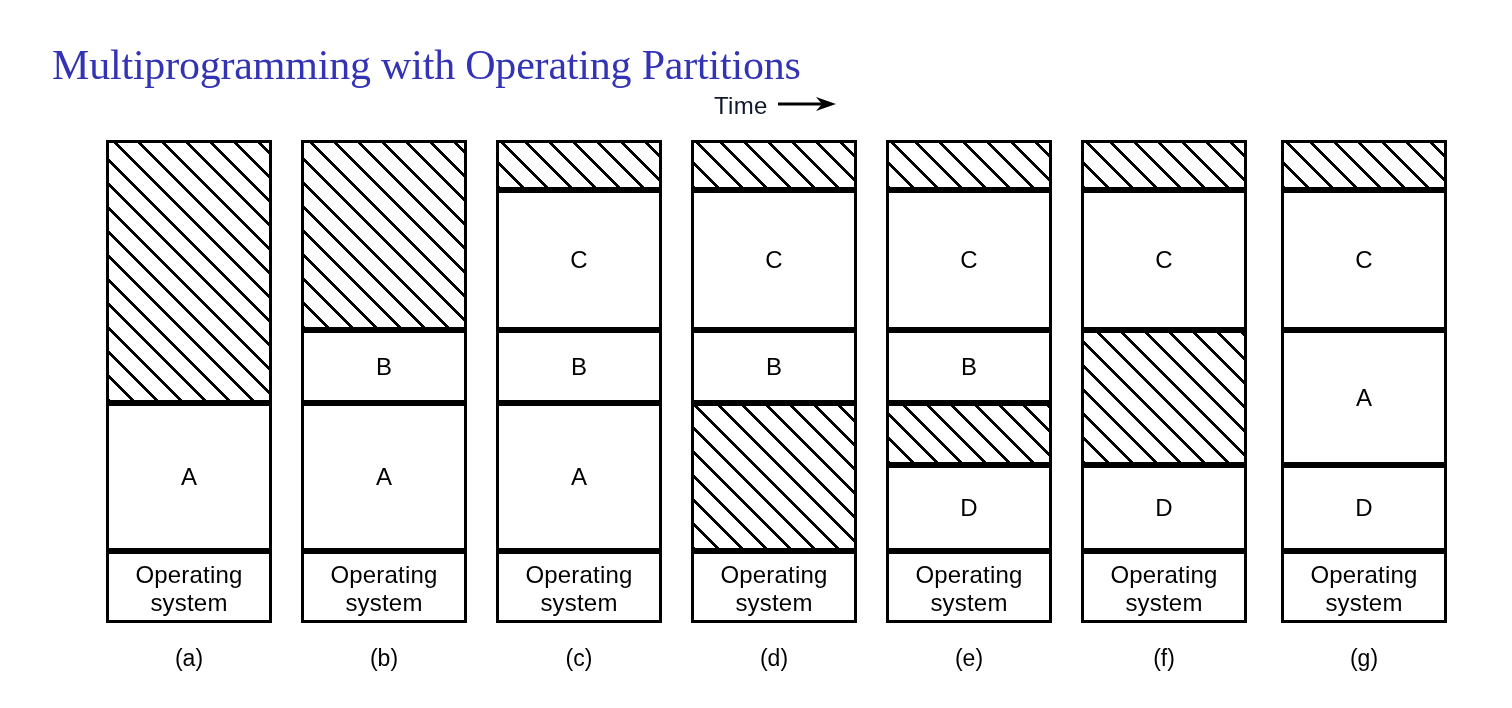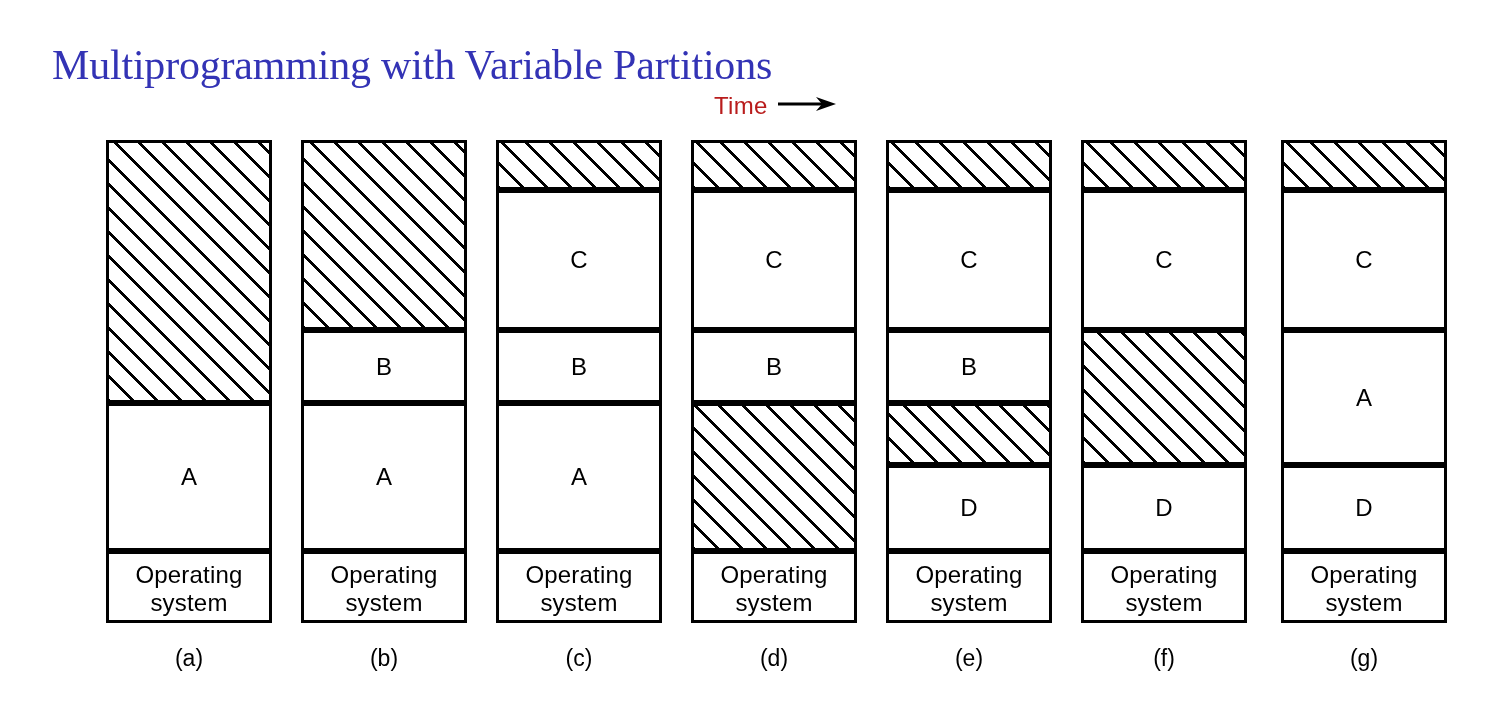--- a/index.html
+++ b/index.html
@@ -37,21 +37,21 @@
     left: 714px;
     top: 92px;
     height: 28px;
     display: flex;
     align-items: center;
     gap: 10px;
   }
   #time-axis .time-text {
     font-size: 24px;
     line-height: 24px;
-    color: #b91c1c;
+    color: #0f172a;
     letter-spacing: 0.3px;
   }
   #time-axis .time-arrow {
     display: block;
   }
 
   
   #diagram {
     position: absolute;
     left: 0;
@@ -119,21 +119,21 @@
     width: 166px;
     text-align: center;
     font-size: 23px;
     line-height: 28px;
     color: #000;
   }
 </style>
 </head>
 <body>
 
-<h1 id="slide-title">Multiprogramming with Variable Partitions</h1>
+<h1 id="slide-title">Multiprogramming with Operating Partitions</h1>
 
 <div id="time-axis">
   <span class="time-text">Time</span>
   <span class="time-arrow">
     <svg width="60" height="18" viewBox="0 0 60 18" aria-hidden="true">
       <path d="M0 9 L44 9" stroke="#000" stroke-width="3" fill="none"></path>
       <path d="M38 2 L58 9 L38 16 L44 9 Z" fill="#000"></path>
     </svg>
   </span>
 </div>

